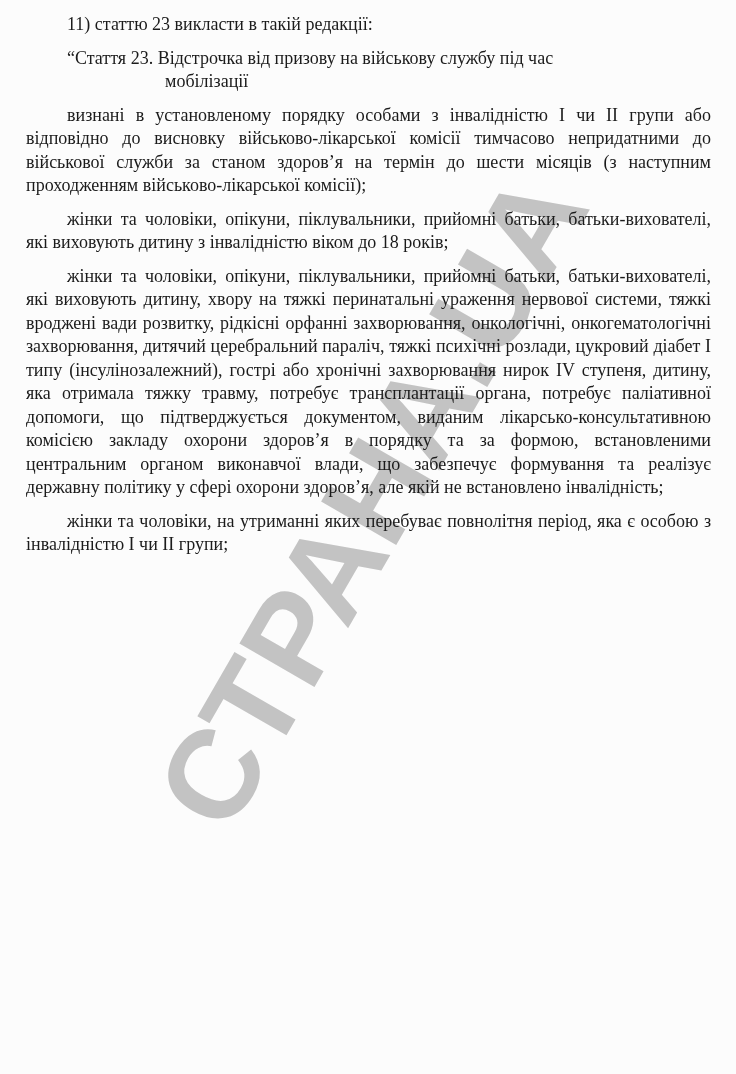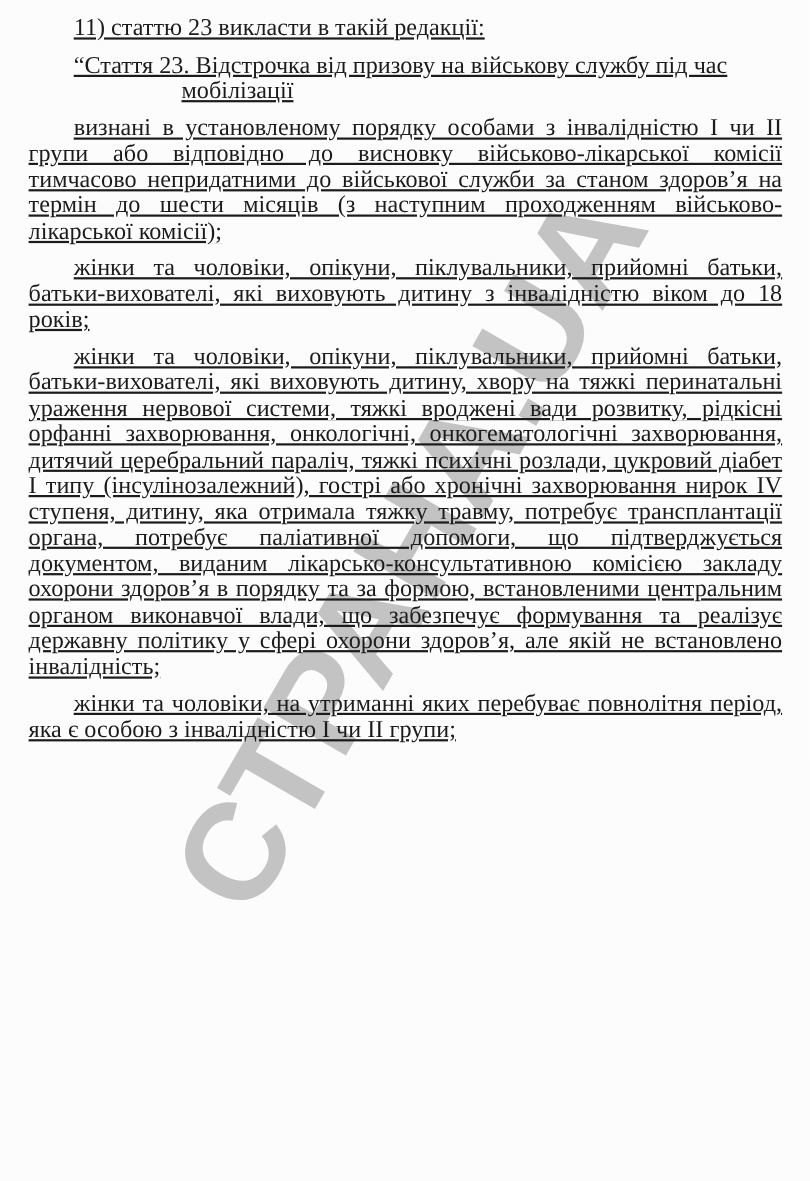--- a/index.html
+++ b/index.html
@@ -23,23 +23,22 @@
     font-size: 126px;
     color: rgba(127,127,127,0.45);
     white-space: nowrap;
     pointer-events: none;
     user-select: none;
   }
   .doc {
     position: relative;
     z-index: 1;
     padding: 13px 25px 0 26px;
-    font-size: 22px;
+    font-size: 18px;
     line-height: 23.5px;
-    text-decoration: underline;
   }
   .intro {
     margin: 0 0 10px 0;
     text-indent: 41px;
   }
   .heading {
     margin: 0 0 10px 0;
     padding-left: 139px;
   }
   .heading .h-line1 { display: block; margin-left: -98px; }

